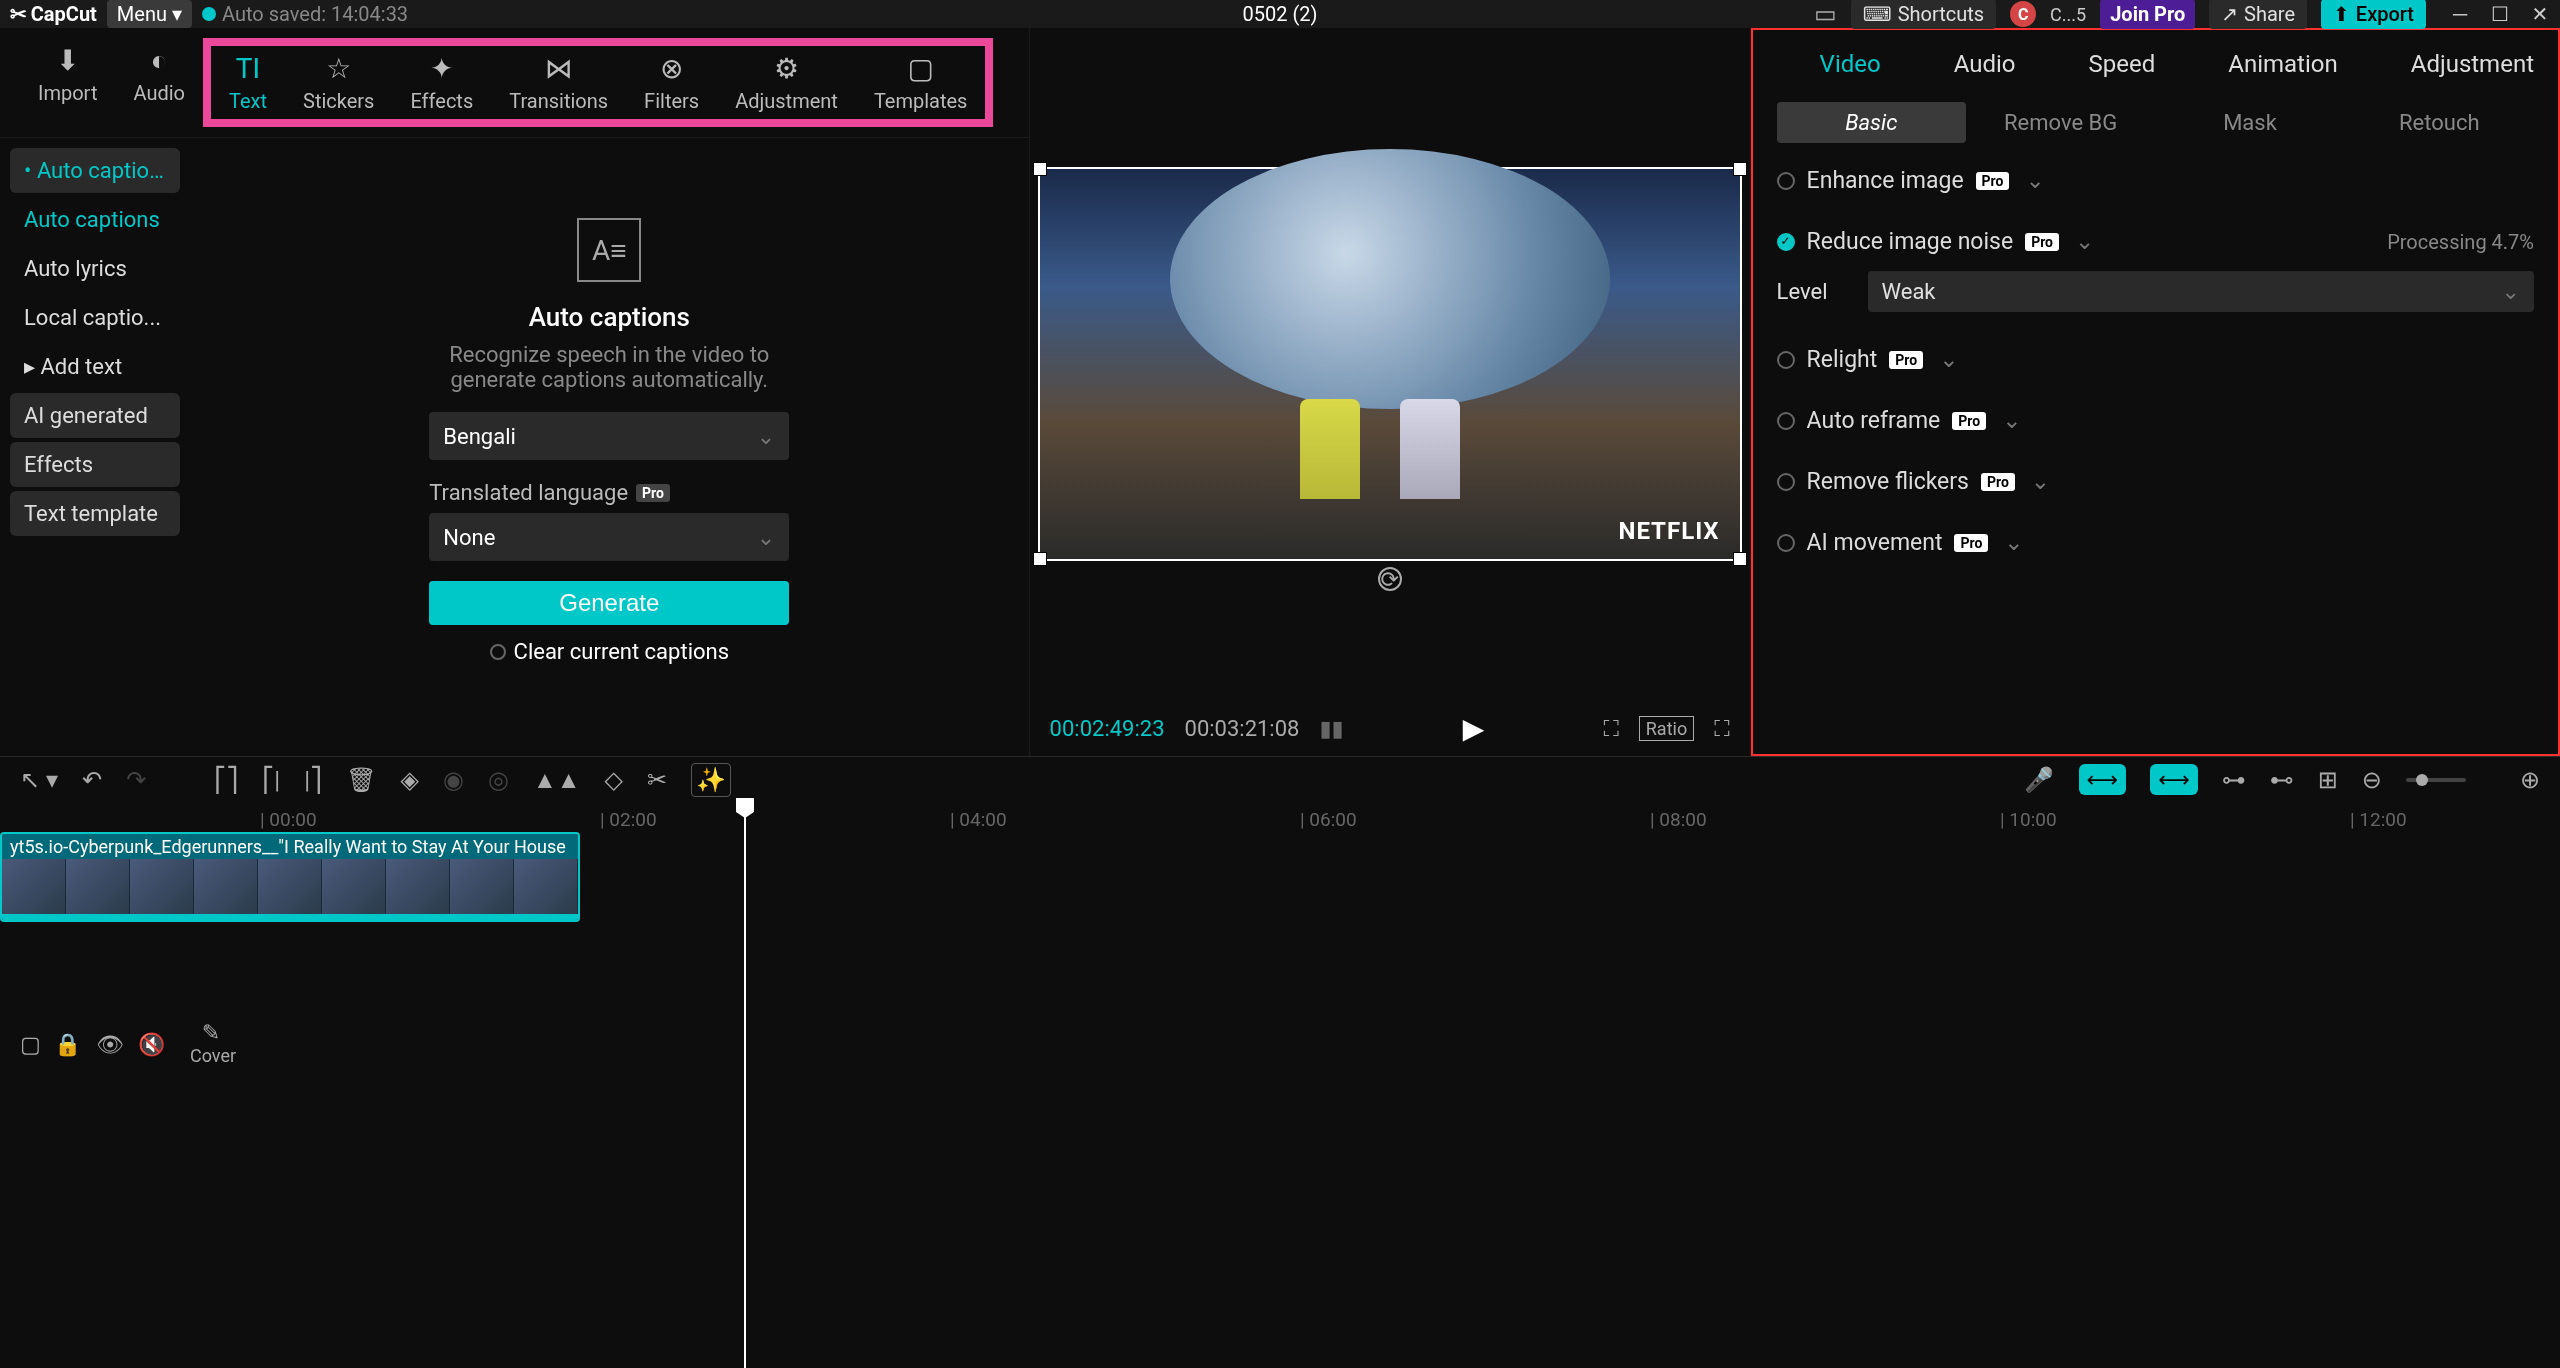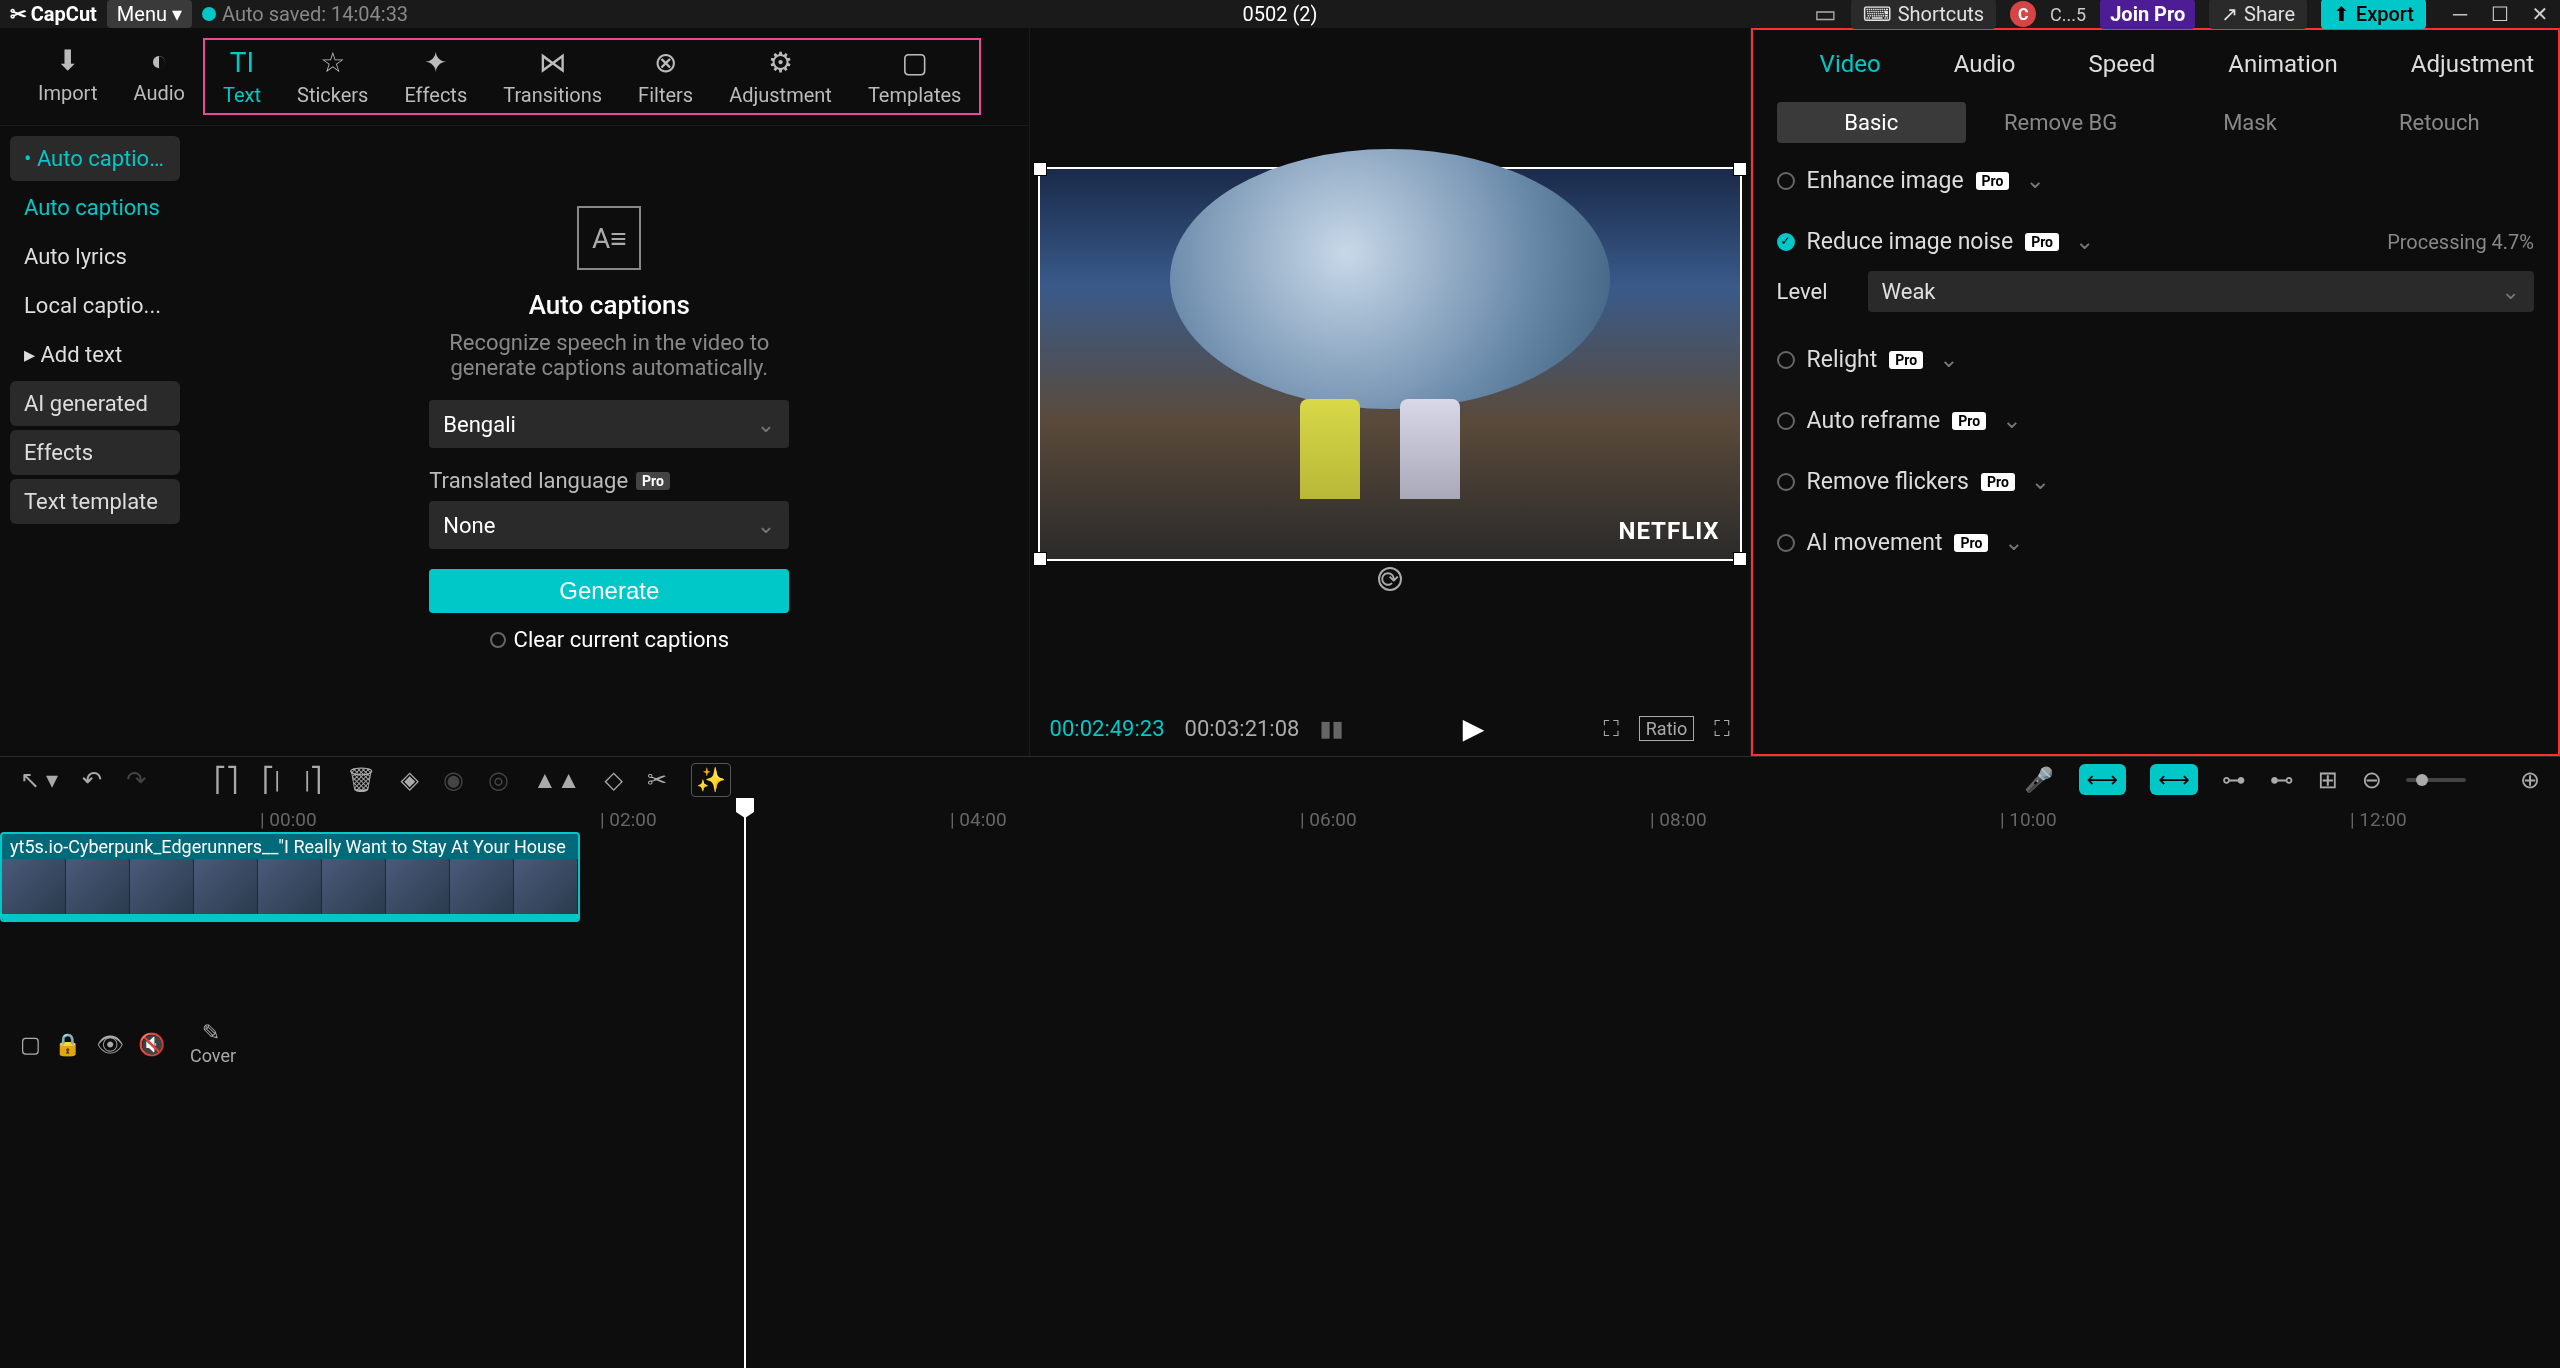--- a/index.html
+++ b/index.html
@@ -56,21 +56,21 @@
   display: flex;
   flex-direction: column;
   align-items: center;
   padding: 6px 18px;
   cursor: pointer;
   color: #bbb;
   font-size: 20px;
 }
 .tool-tab.active { color: #00c8c8; }
 .tool-tab-icon { font-size: 28px; margin-bottom: 4px; }
-.red-box-tools { border: 2px solid #ec4899; text-align: center; }
+.red-box-tools { border: 8px solid #ec4899; text-align: center; }
 
 .media-body { display: flex; flex: 1; }
 .media-sidebar { width: 190px; padding: 10px; display:flex; flex-direction:column; gap:4px; }
 .side-item {
   padding: 10px 14px;
   border-radius: 6px;
   cursor: pointer;
   color: #ddd;
   font-size: 22px;
   white-space: nowrap;
@@ -184,21 +184,21 @@
   flex: 1;
   background: #0d0d0d;
   padding: 10px 0;
   border: 2px solid #ff3030;
 }
 .props-tabs { display: flex; gap: 30px; padding: 0 24px; font-size: 24px; }
 .props-tab { padding: 10px 0; cursor: pointer; color: #ddd; margin-left: 43px; }
 .props-tab.active { color: #00c8c8; }
 .props-subtabs { display: flex; margin: 14px 24px; gap: 0; }
 .sub-tab { flex: 1; text-align: center; padding: 8px 0; font-size: 22px; color: #888; cursor: pointer; }
-.sub-tab.active { background: #3a3a3a; color: #fff; border-radius: 4px; }
+.sub-tab.active { background: #3a3a3a; color: #fff; border-radius: 4px; font-style: italic; }
 .props-body { padding: 10px 24px; display:flex; flex-direction:column; gap: 34px; }
 .prop-row { display: flex; align-items: center; gap: 12px; font-size: 23px; color: #ddd; }
 .prop-check { width: 18px; height: 18px; border-radius: 50%; border: 2px solid #666; }
 .prop-check.on { background: #00c8c8; border-color: #00c8c8; position:relative; }
 .prop-check.on::after { content:'✓'; color:#000; font-size:12px; position:absolute; top:-1px; left:2px;}
 .chev { color: #777; margin-left: 4px; }
 .processing { margin-left: auto; color: #888; font-size: 20px; }
 .level-row { display: flex; align-items: center; gap: 40px; font-size: 22px; }
 .level-select { flex: 1; background: #2a2a2a; padding: 8px 14px; border-radius: 4px; display:flex; justify-content:space-between; align-items:center; }
 

